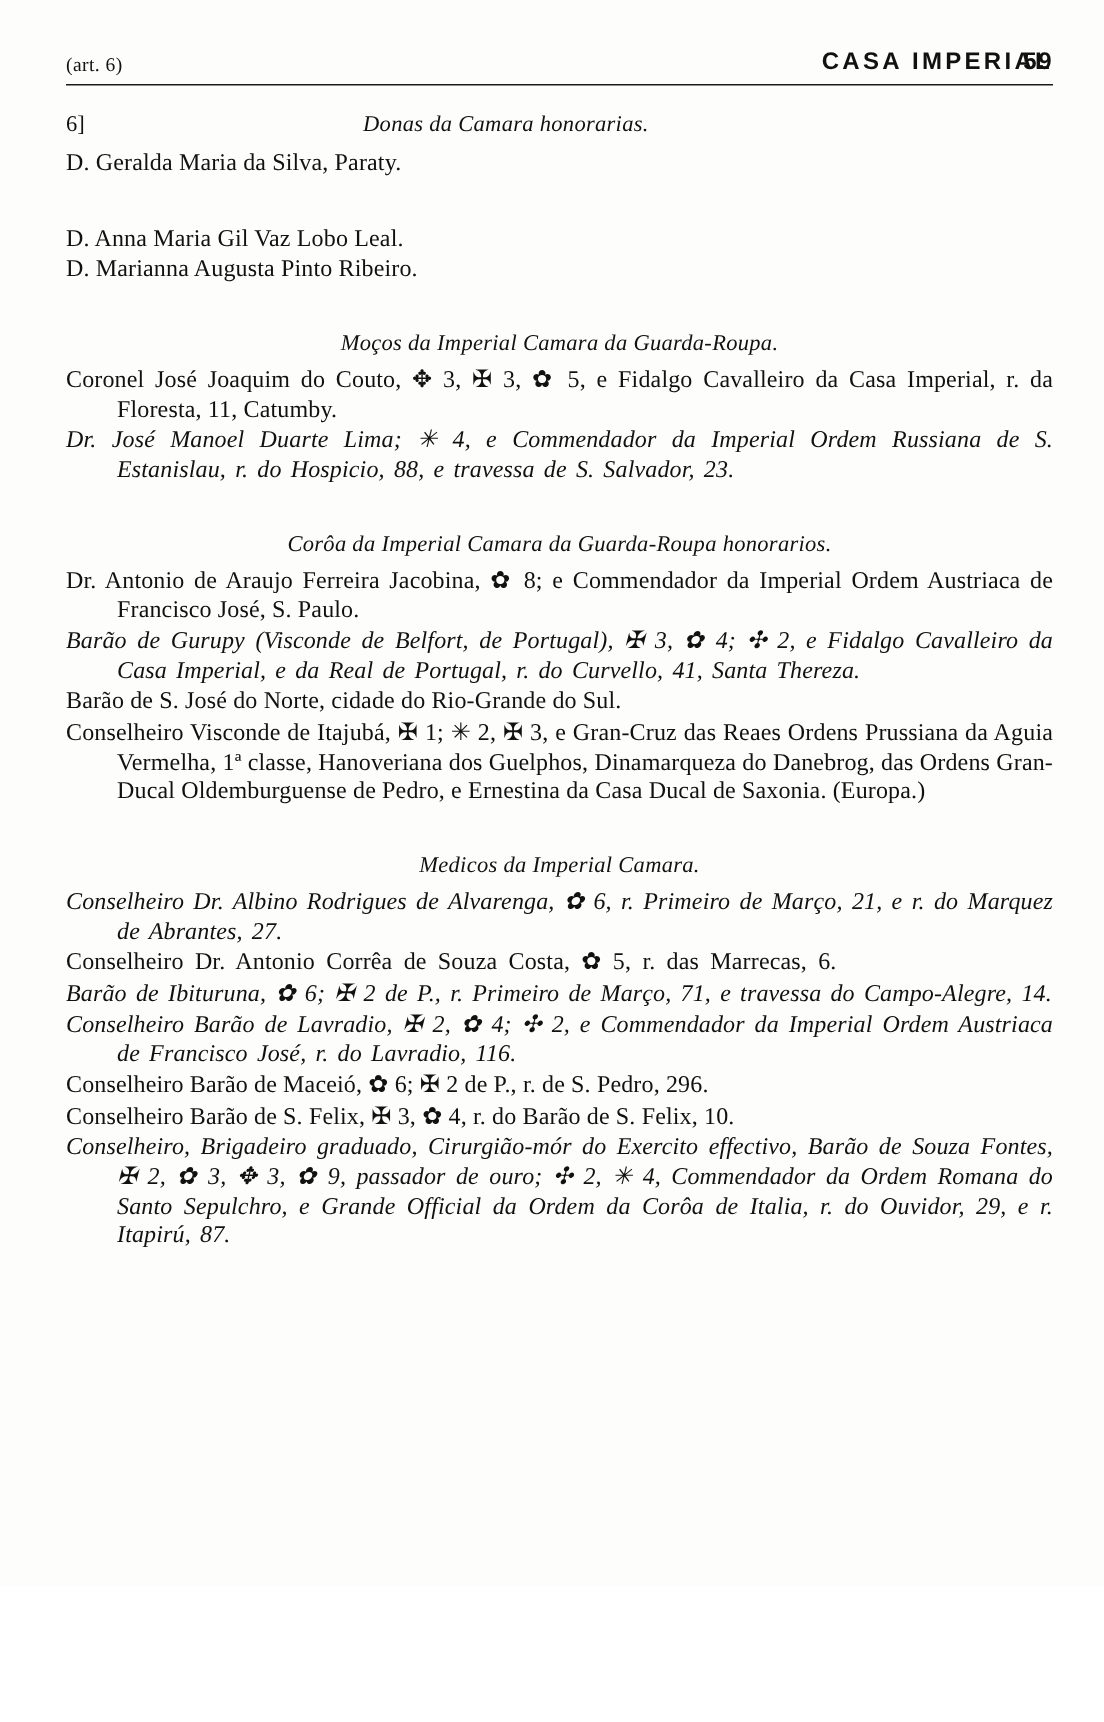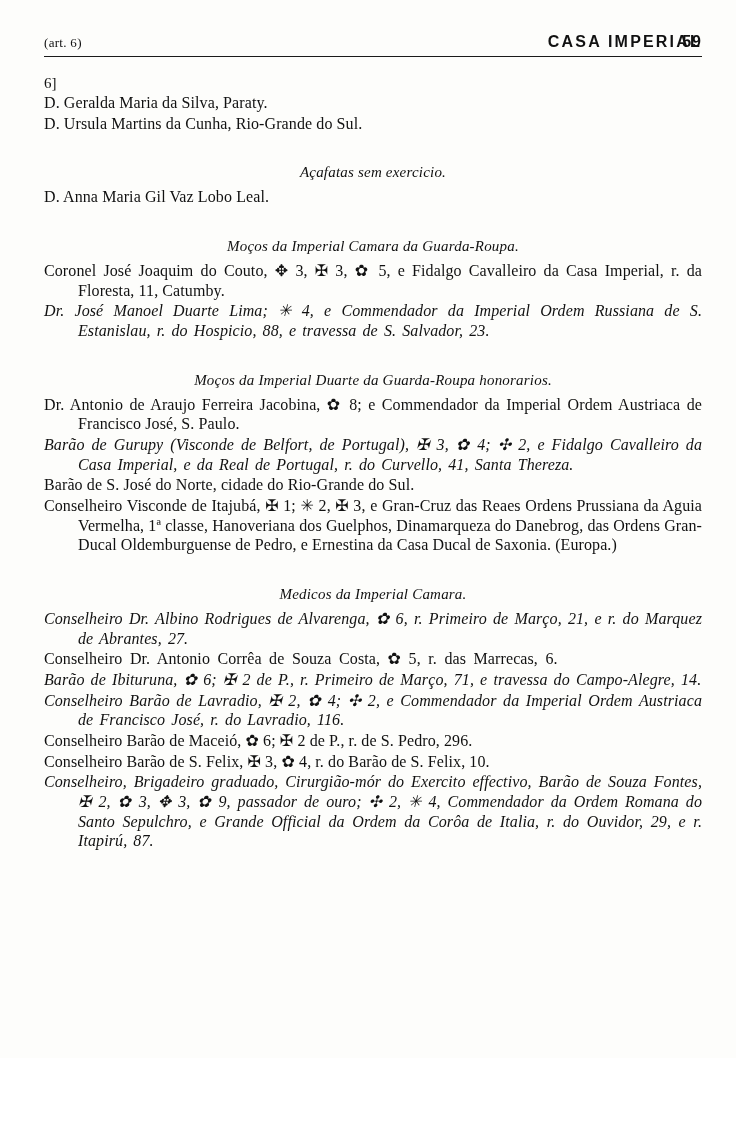--- a/index.html
+++ b/index.html
@@ -108,44 +108,44 @@
   <div class="header">
     <div class="art">(art. 6)</div>
     <div class="title">CASA IMPERIAL</div>
     <div class="folio">59</div>
   </div>
   <hr class="rule">
 
   <div>
     <div class="item-row">
       <span class="first-line-mark">6]</span>
+      <div class="sec-title" style="flex:1; text-align:center; margin-right:90px;">Donas da Camara honorarias.</div>
     </div>
     <p class="entry noindent">D. Geralda Maria da Silva, Paraty.</p>
-    <p class="entry noindent">D. Ursula Martins da Cunha, Rio-Grande do Sul.</p>
   </div>
 
   <div class="spacer-lg"></div>
 
   <div>
-    <div class="sec-title">Açafatas sem exercicio.</div>
     <p class="entry noindent">D. Anna Maria Gil Vaz Lobo Leal.</p>
+    <p class="entry noindent">D. Marianna Augusta Pinto Ribeiro.</p>
   </div>
 
   <div class="spacer-lg"></div>
 
   <div>
     <div class="sec-title">Moços da Imperial Camara da Guarda-Roupa.</div>
     <p class="entry">Coronel José Joaquim do Couto, ✥ 3, ✠ 3, ✿ 5, e Fidalgo Cavalleiro da Casa Imperial, r. da Floresta, 11, Catumby.</p>
     <p class="entry spaced">Dr. José Manoel Duarte Lima; ✳ 4, e Commendador da Imperial Ordem Russiana de S. Estanislau, r. do Hospicio, 88, e travessa de S. Salvador, 23.</p>
   </div>
 
   <div class="spacer-lg"></div>
 
   <div>
-    <div class="sec-title">Moços da Imperial Duarte da Guarda-Roupa honorarios.</div>
+    <div class="sec-title">Corôa da Imperial Camara da Guarda-Roupa honorarios.</div>
     <p class="entry">Dr. Antonio de Araujo Ferreira Jacobina, ✿ 8; e Commendador da Imperial Ordem Austriaca de Francisco José, S. Paulo.</p>
     <p class="entry spaced">Barão de Gurupy (Visconde de Belfort, de Portugal), ✠ 3, ✿ 4; ✣ 2, e Fidalgo Cavalleiro da Casa Imperial, e da Real de Portugal, r. do Curvello, 41, Santa Thereza.</p>
     <p class="entry">Barão de S. José do Norte, cidade do Rio-Grande do Sul.</p>
     <p class="entry">Conselheiro Visconde de Itajubá, ✠ 1; ✳ 2, ✠ 3, e Gran-Cruz das Reaes Ordens Prussiana da Aguia Vermelha, 1ª classe, Hanoveriana dos Guelphos, Dinamarqueza do Danebrog, das Ordens Gran-Ducal Oldemburguense de Pedro, e Ernestina da Casa Ducal de Saxonia. (Europa.)</p>
   </div>
 
   <div class="spacer-lg"></div>
 
   <div>
     <div class="sec-title">Medicos da Imperial Camara.</div>

